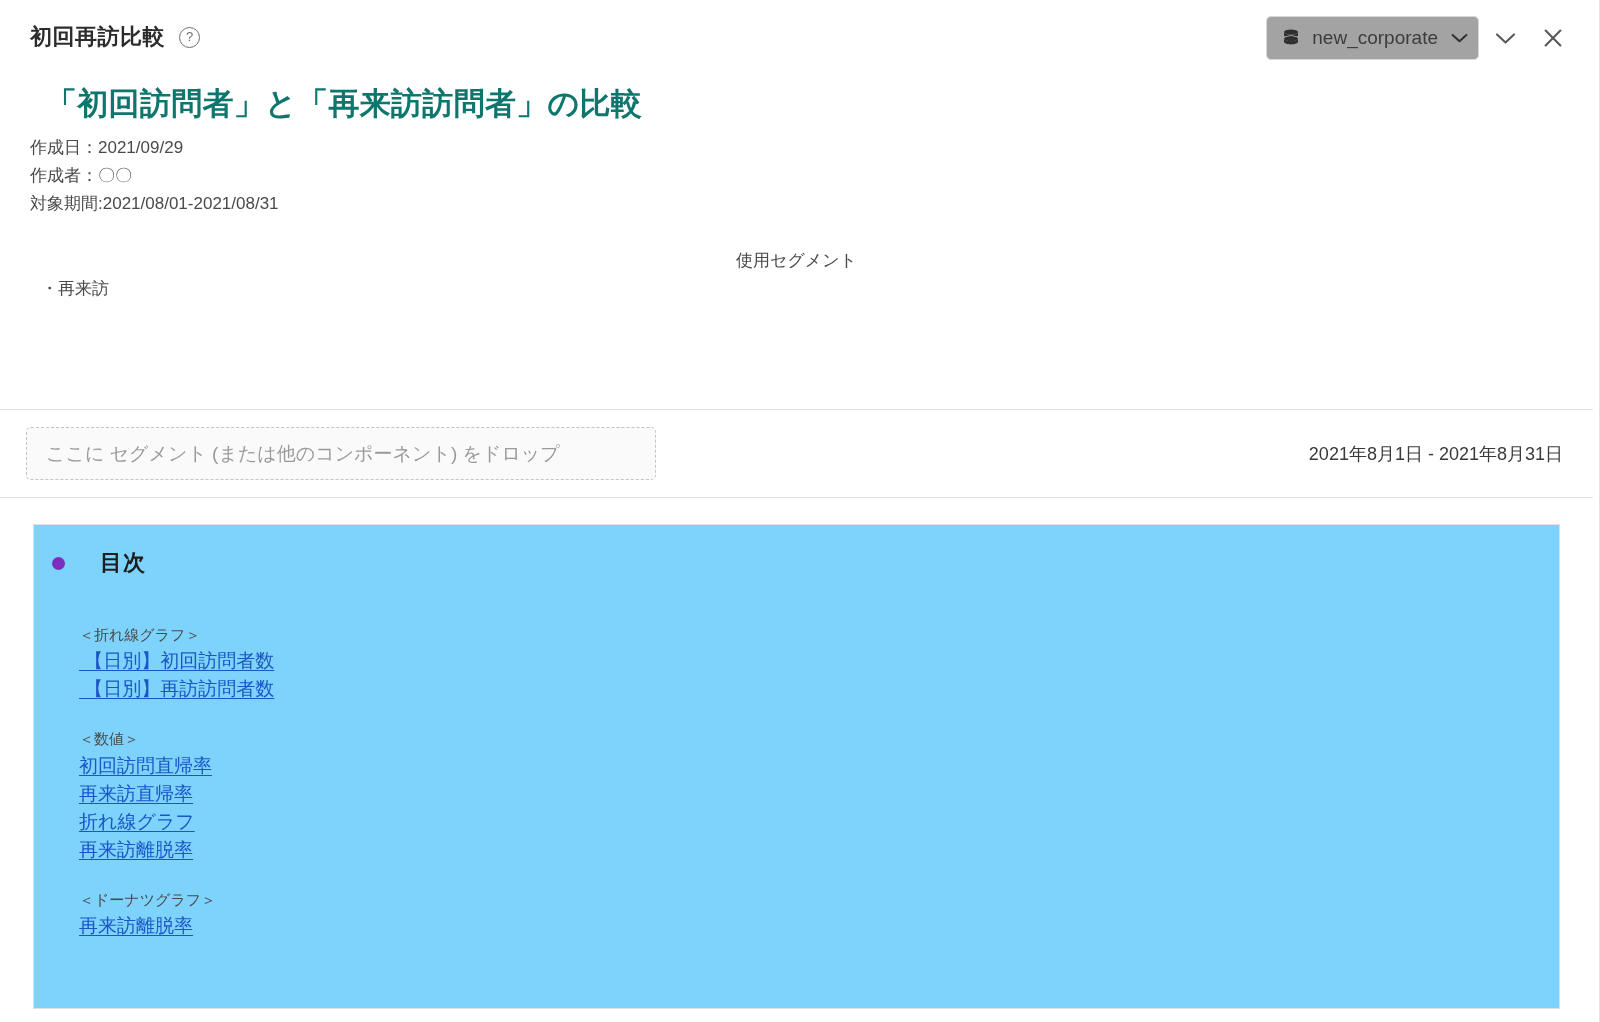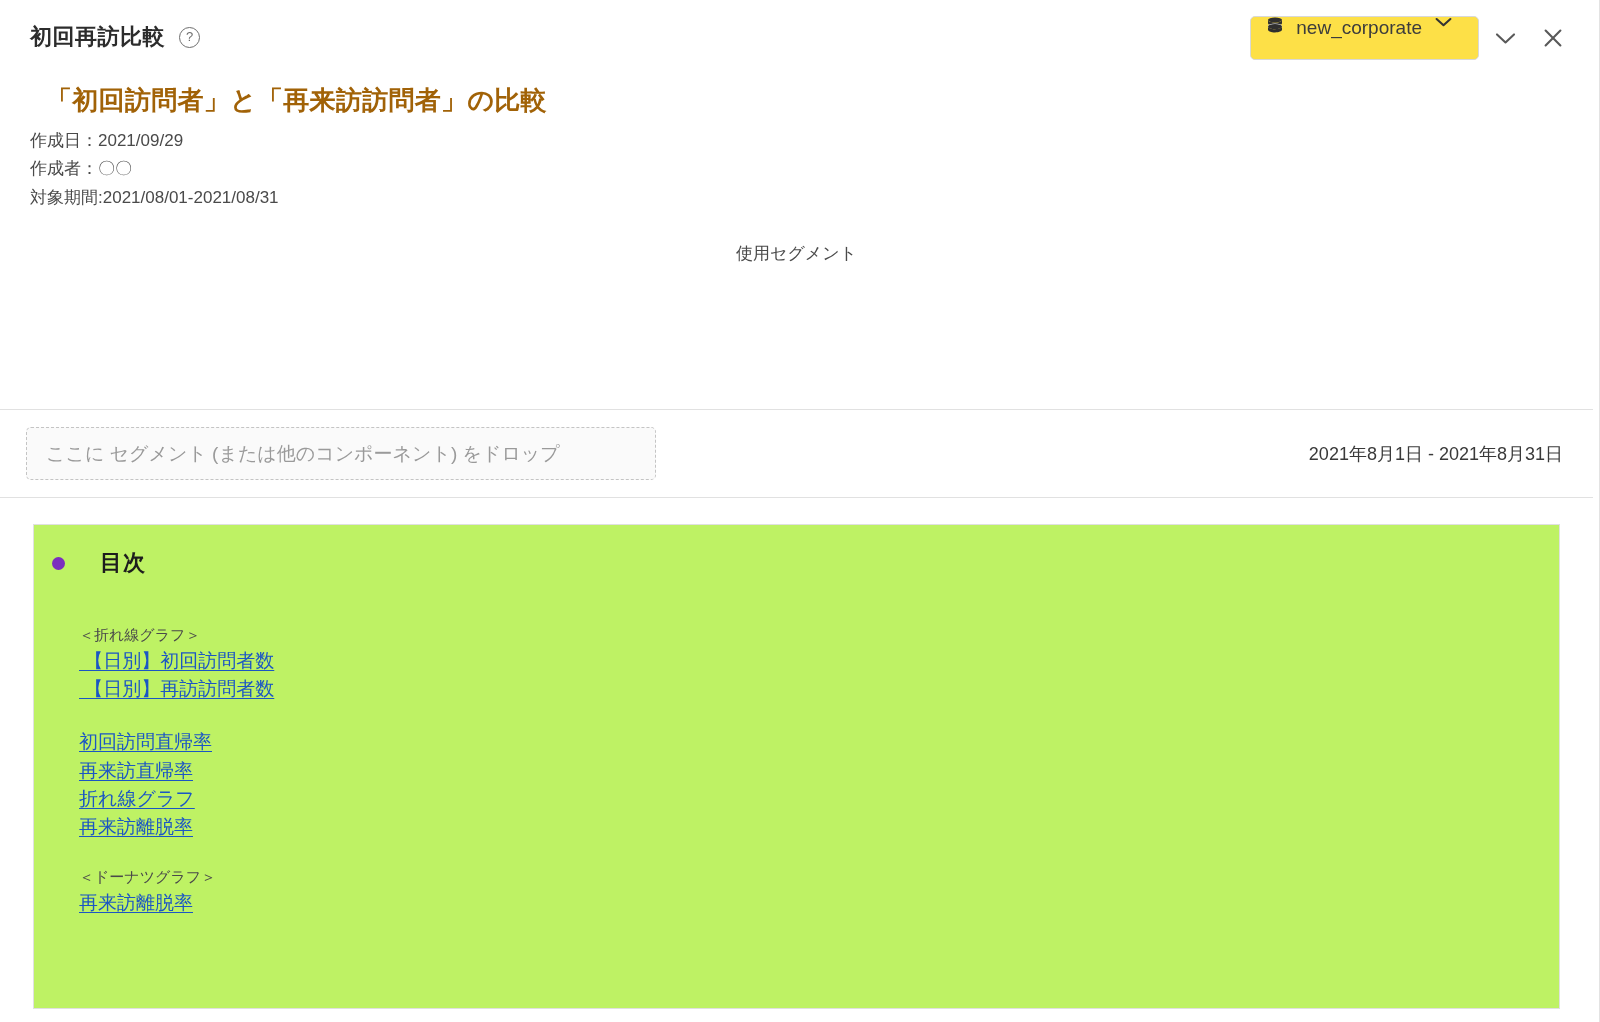--- a/index.html
+++ b/index.html
@@ -63,27 +63,27 @@
   }
 
   .topbar-right {
     display: flex;
     align-items: center;
     gap: 4px;
     margin-top: -10px;
   }
   .db-select {
     display: flex;
-    align-items: flex-start;
+    align-items: center;
     gap: 13px;
     height: 44px;
-    padding: 0 26px 0 16px;
+    padding: 0 10px 0 16px;
     border: 1px solid #d8d8d8;
     border-radius: 5px;
-    background: #fde047;
+    background: #a3a3a3;
     cursor: pointer;
   }
   .db-icon {
     width: 16px;
     height: 18px;
     display: block;
     flex: 0 0 auto;
   }
   .db-label {
     font-size: 19px;
@@ -111,23 +111,23 @@
 
   
   .report-head {
     position: absolute;
     top: 83px;
     left: 0;
     width: 1593px;
     padding: 0 30px;
   }
   .report-title {
-    font-size: 26px;
+    font-size: 31px;
     font-weight: bold;
-    color: #a16207;
+    color: #0f766e;
     margin: 0 0 9px 16px;
     line-height: 1.35;
     letter-spacing: 0.3px;
   }
   .meta-line {
     font-size: 17px;
     color: #4a4a4a;
     line-height: 1.66;
     white-space: pre;
   }
@@ -190,21 +190,21 @@
   }
 
   
   .toc-panel {
     position: absolute;
     top: 524px;
     left: 33px;
     width: 1527px;
     height: 485px;
     border: 1px solid #e0e0e0;
-    background: #bef264;
+    background: #7dd3fc;
   }
   .toc-header {
     display: flex;
     align-items: center;
     padding: 23px 0 0 18px;
   }
   .toc-bullet {
     width: 13px;
     height: 13px;
     border-radius: 50%;
@@ -281,20 +281,21 @@
     </div>
   </div>
 
   <div class="report-head">
     <h1 class="report-title">「初回訪問者」と「再来訪訪問者」の比較</h1>
     <div class="meta-line">作成日：2021/09/29</div>
     <div class="meta-line">作成者：〇〇</div>
     <div class="meta-line">対象期間:2021/08/01-2021/08/31</div>
     <div class="meta-gap"></div>
     <div class="seg-head">使用セグメント</div>
+    <div class="seg-item">・再来訪</div>
   </div>
 
   <div class="rule rule-a"></div>
 
   <div class="dropband">
     <div class="dropzone">ここに セグメント (または他のコンポーネント) をドロップ</div>
     <div class="daterange">2021年8月1日 - 2021年8月31日</div>
   </div>
 
   <div class="rule rule-b"></div>
@@ -307,20 +308,21 @@
 
     <div class="toc-body">
 
       <div class="toc-group">
         <div class="group-head">＜折れ線グラフ＞</div>
         <a class="toc-link"> 【日別】初回訪問者数</a>
         <a class="toc-link"> 【日別】再訪訪問者数</a>
       </div>
 
       <div class="toc-group">
+        <div class="group-head">＜数値＞</div>
         <a class="toc-link">初回訪問直帰率</a>
         <a class="toc-link">再来訪直帰率</a>
         <a class="toc-link">折れ線グラフ</a>
         <a class="toc-link">再来訪離脱率</a>
       </div>
 
       <div class="toc-group">
         <div class="group-head">＜ドーナツグラフ＞</div>
         <a class="toc-link">再来訪離脱率</a>
       </div>

